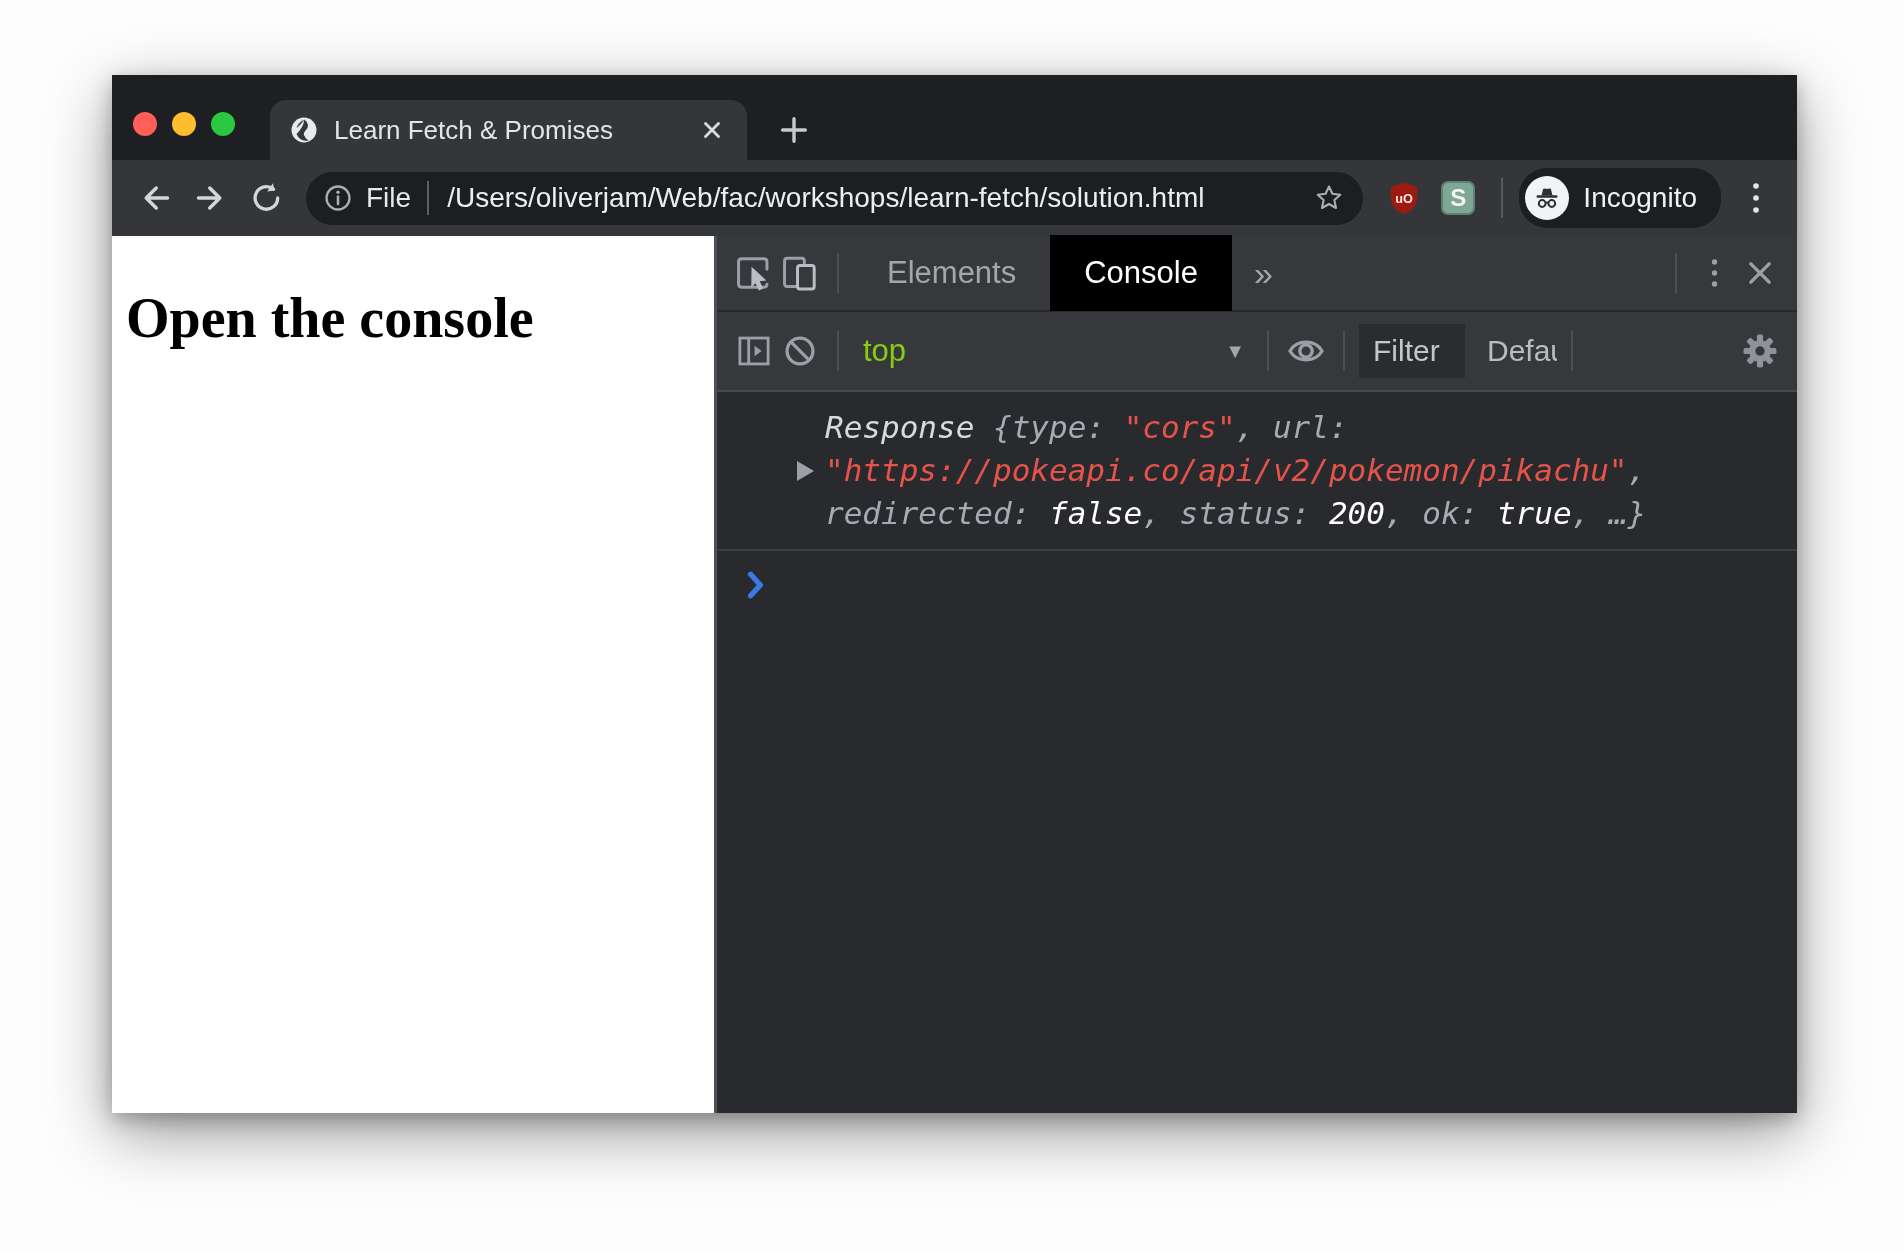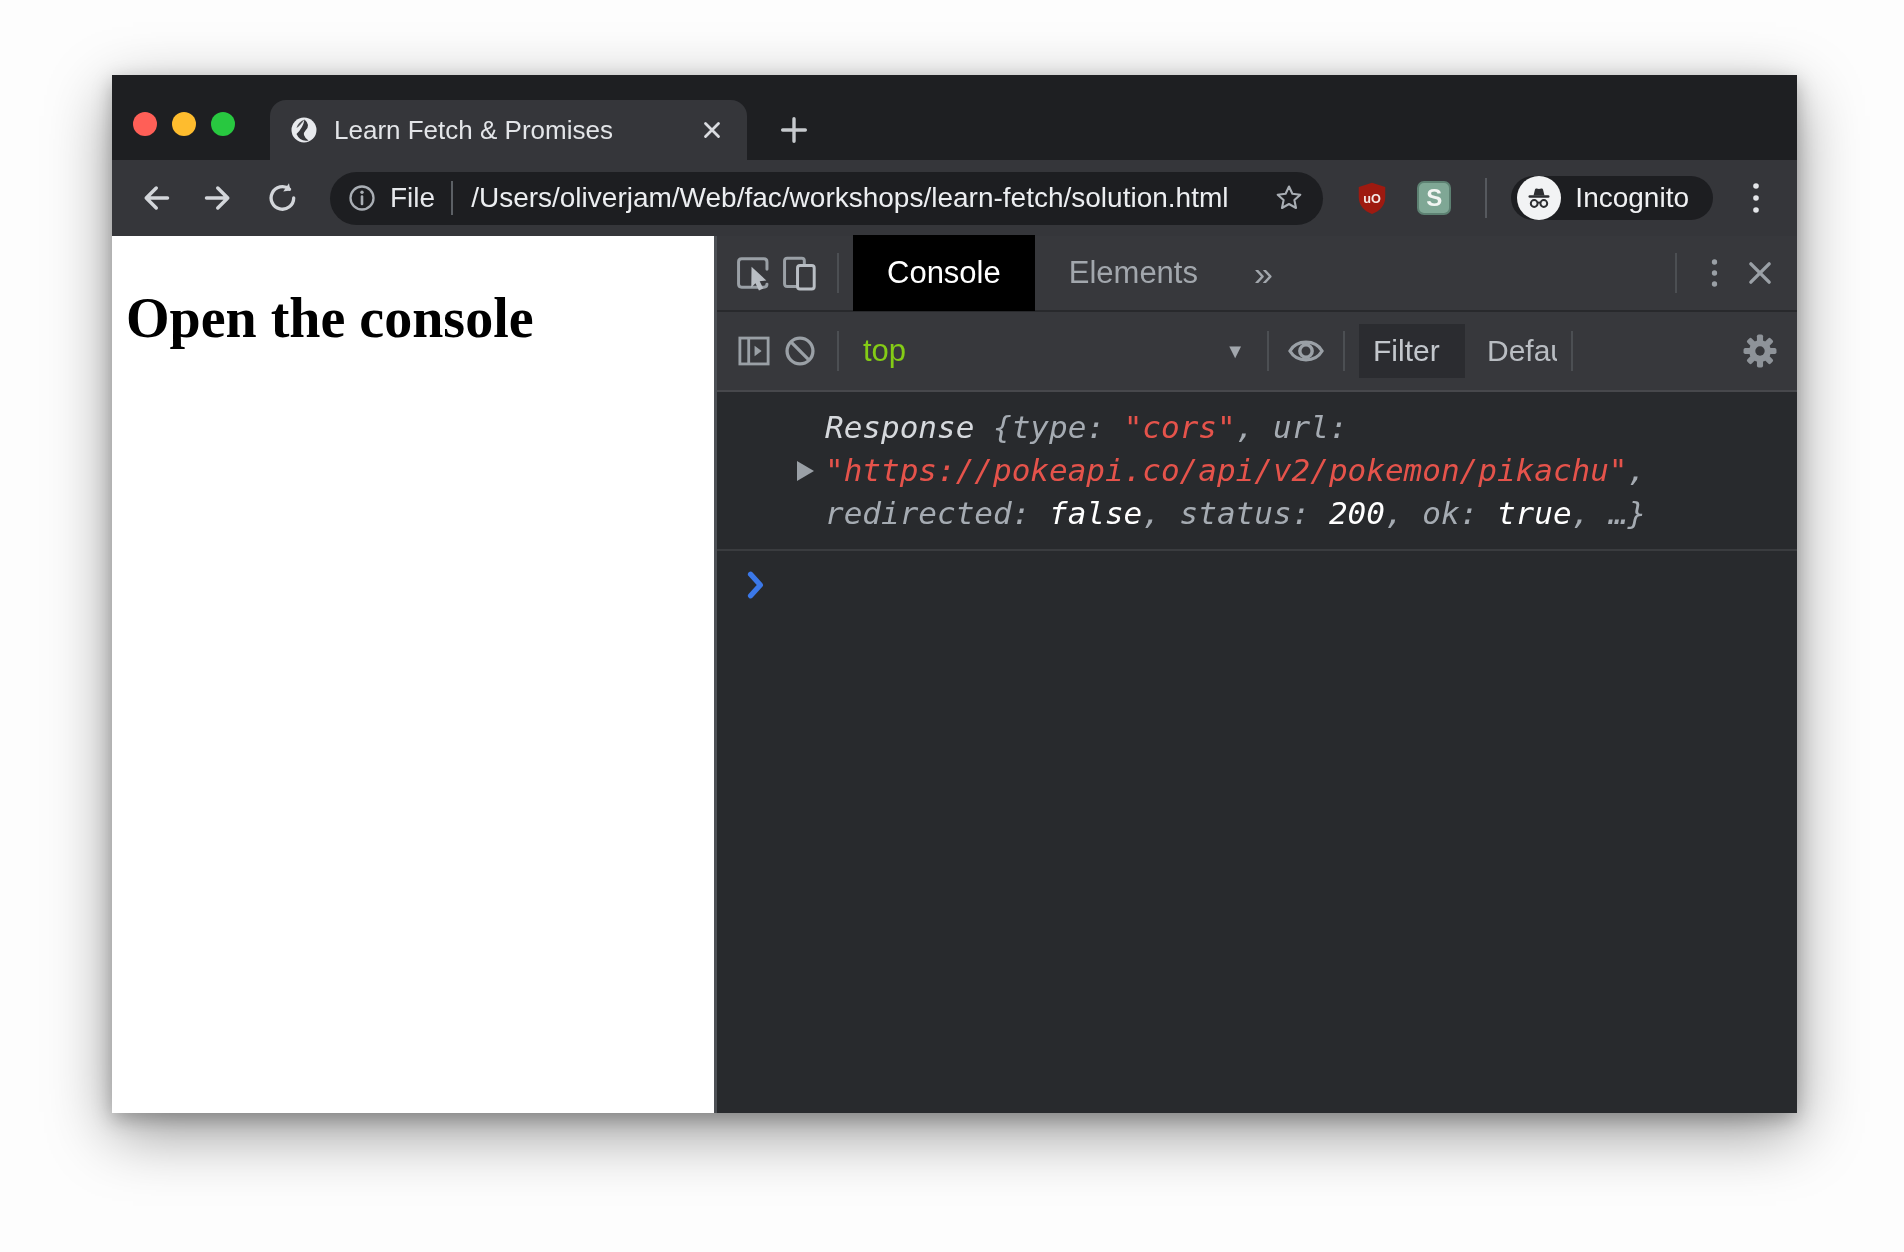--- a/index.html
+++ b/index.html
@@ -19,35 +19,35 @@
   .tab { position:absolute; left:158px; bottom:0; width:477px; height:60px;
     background:#35363a; border-radius:16px 16px 0 0; display:flex; align-items:center;
     padding:0 20px; }
   .favicon { width:28px; height:28px; margin-right:16px; flex:0 0 auto; }
   .tab-title { flex:1; color:#e3e5e8; font-size:26px; white-space:nowrap; overflow:hidden; }
   .tab-close { width:30px; height:30px; flex:0 0 auto; display:flex; align-items:center; justify-content:center; }
   .newtab { position:absolute; left:660px; bottom:8px; width:44px; height:44px;
     display:flex; align-items:center; justify-content:center; border-radius:8px; }
 
   
-  .navbar { height:76px; background:#35363a; display:flex; align-items:center; padding:0 20px;gap:8px; }
+  .navbar { height:76px; background:#35363a; display:flex; align-items:center; padding:0 20px; }
   .navbtn { width:46px; height:46px; display:flex; align-items:center; justify-content:center;
     border-radius:50%; margin-right:10px; flex:0 0 auto; }
   .addressbar { flex:1; height:53px; background:#1d1e21; border-radius:27px;
     display:flex; align-items:center; padding:0 18px; margin:0 14px 0 6px; min-width:0; }
   .info-i { width:28px; height:28px; margin-right:14px; flex:0 0 auto; }
   .file-label { color:#e6e8eb; font-size:28px; margin-right:16px; }
   .addr-sep { width:2px; height:34px; background:#5c6065; margin-right:18px; flex:0 0 auto; }
   .url { color:#eceef1; font-size:28px; white-space:nowrap; overflow:hidden; flex:1; }
   .star { width:32px; height:32px; margin-left:14px; flex:0 0 auto; }
   .ext { width:38px; height:38px; display:flex; align-items:center; justify-content:center; margin:4px 8px; flex:0 0 auto; }
   .stylus-box { width:34px; height:34px; border-radius:7px; background:#7fa795; border:2px solid #5d8172;
     color:#f2f5f2; font-size:24px; font-weight:bold; display:flex; align-items:center; justify-content:center; }
   .vdiv { width:2px; height:40px; background:#56595e; margin:0 16px; flex:0 0 auto; }
-  .incog { height:44px; background:#1d1e21; border-radius:28px; display:flex; align-items:center;
+  .incog { height:60px; background:#1d1e21; border-radius:28px; display:flex; align-items:center;
     padding:0 24px 0 6px; gap:14px; flex:0 0 auto; }
   .incog-circle { width:44px; height:44px; border-radius:50%; background:#f2f3f4;
     display:flex; align-items:center; justify-content:center; }
   .incog-label { color:#f0f1f3; font-size:28px; }
   .menu-dots { width:42px; height:42px; display:flex; align-items:center; justify-content:center; margin-left:14px; flex:0 0 auto; }
 
   
   .content { display:flex; height:877px;justify-content:space-between; }
   .page { width:602px; background:#ffffff; padding:50px 0 0 14px; }
   .page h1 { font-family:"Liberation Serif", serif; font-weight:bold; font-size:56px; color:#000; }
@@ -205,22 +205,22 @@
               <path d="M15 12 L27 23 L21.6 23.6 L24.5 29.5 L21 31.2 L18.2 25.2 L14.8 28.8 Z" fill="#b9bec4"></path>
             </svg>
           </span>
           <span class="dt-iconbtn">
             <svg viewBox="0 0 34 34" width="42" height="42">
               <rect x="4.5" y="5" width="16" height="23" rx="2" stroke="#9aa0a6" stroke-width="2.4" fill="none"></rect>
               <rect x="15" y="11" width="13.5" height="19" rx="2" fill="#37383c" stroke="#b9bec4" stroke-width="2.4"></rect>
             </svg>
           </span>
           <span class="dt-sep"></span>
+          <span class="dt-tab">Elements</span>
           <span class="dt-tab active">Console</span>
-          <span class="dt-tab">Elements</span>
           <span class="dt-more">»</span>
           <span class="dt-spacer"></span>
           <span class="dt-sep"></span>
           <span class="dt-iconbtn">
             <svg viewBox="0 0 12 34" width="11" height="32">
               <circle cx="6" cy="5" r="2.9" fill="#9aa0a6"></circle>
               <circle cx="6" cy="17" r="2.9" fill="#9aa0a6"></circle>
               <circle cx="6" cy="29" r="2.9" fill="#9aa0a6"></circle>
             </svg>
           </span>

